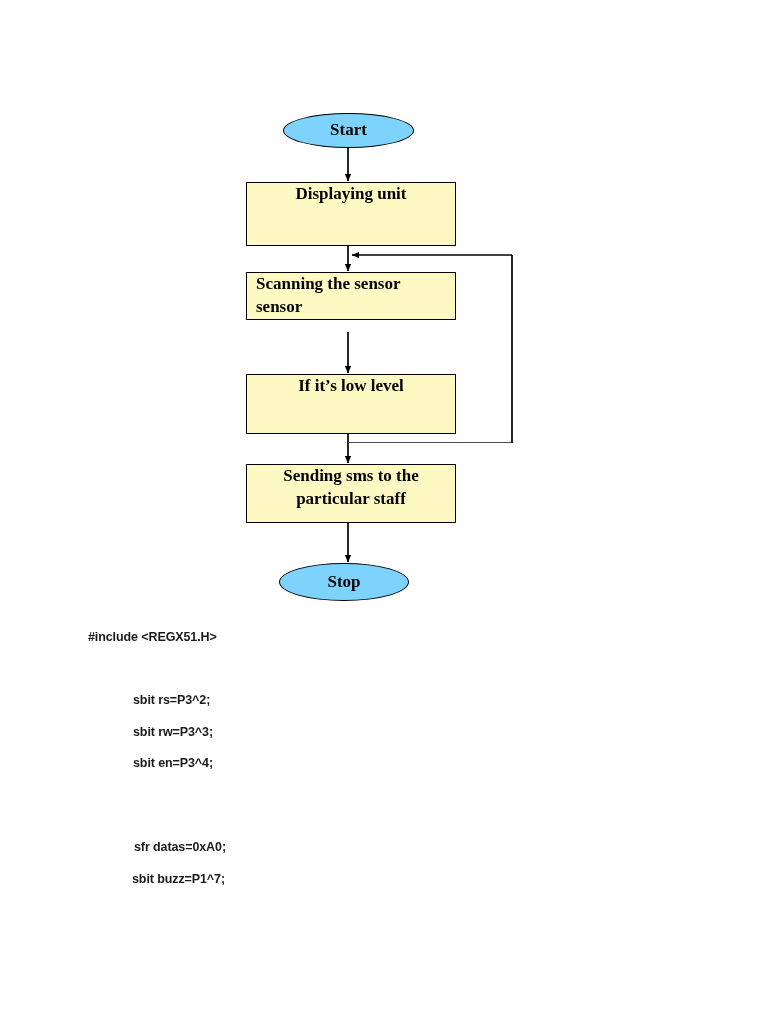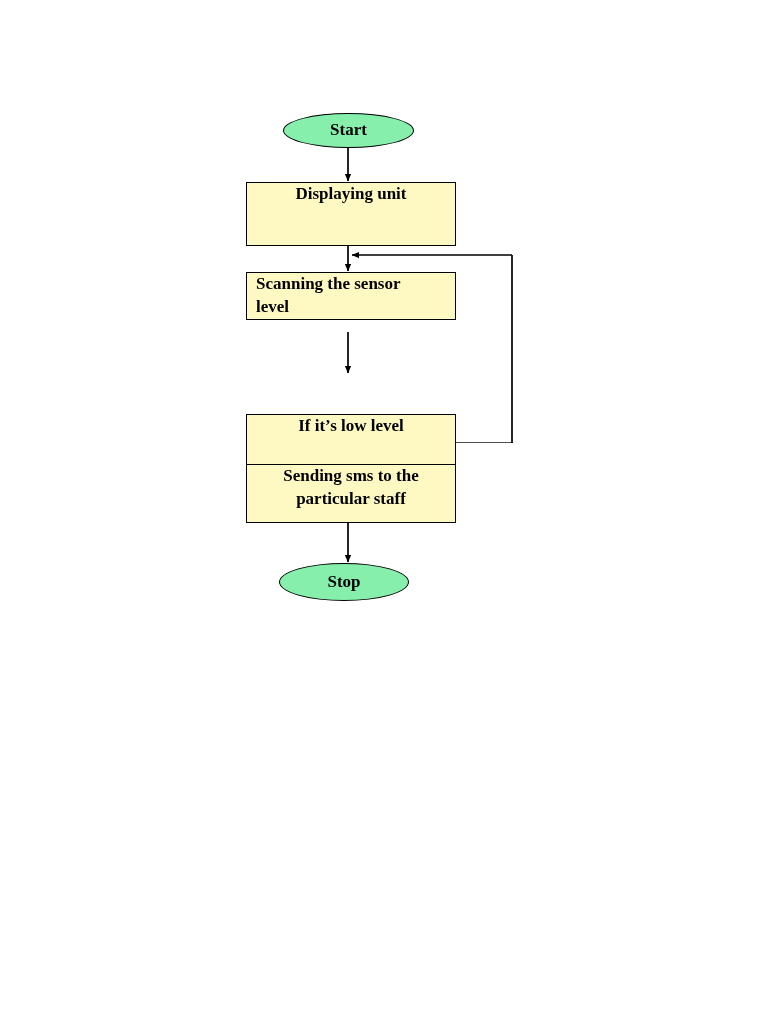--- a/index.html
+++ b/index.html
@@ -59,37 +59,37 @@
     padding: 0 10px;
     box-sizing: border-box;
   }
   .proc.left .lbl {
     text-align: left;
     padding-left: 9px;
   }
 
   .terminal {
     border: 1.6px solid #000000;
-    background: #86efac;
+    background: #7dd3fc;
     border-radius: 50%;
     align-items: center;
     justify-content: center;
     padding-top: 0;
   }
   .terminal .lbl {
     display: block;
     width: 100%;
     text-align: center;
   }
 
   
   #node-start      { left: 283px; top: 113px;  width: 131px; height: 35px; }
   #node-display    { left: 246px; top: 182px;  width: 210px; height: 64px; }
   #node-scan       { left: 246px; top: 272px;  width: 210px; height: 48px; }
-  #node-if         { left: 246px; top: 374px;  width: 210px; height: 60px; margin-top: 40px; }
+  #node-if         { left: 246px; top: 374px;  width: 210px; height: 60px; }
   #node-send       { left: 246px; top: 464px;  width: 210px; height: 59px; }
   #node-stop       { left: 279px; top: 563px;  width: 130px; height: 38px; }
 
   
   #connectors {
     position: absolute;
     left: 0;
     top: 0;
     width: 768px;
     height: 620px;
@@ -150,35 +150,43 @@
       <span class="lbl">Start</span>
     </div>
 
     <div class="node proc" id="node-display">
       <span class="lbl">Displaying unit</span>
     </div>
 
     <div class="node proc left" id="node-scan">
       <span class="lbl">
         <span>Scanning the sensor</span><br>
-        <span>level</span>
+        <span>sensor</span>
       </span>
     </div>
 
     <div class="node proc" id="node-if">
       <span class="lbl">If it’s low level</span>
     </div>
 
     <div class="node terminal" id="node-stop">
       <span class="lbl">Stop</span>
     </div>
 
     <div class="node proc" id="node-send">
       <span class="lbl">
         <span>Sending sms to the</span><br>
         <span>particular staff</span>
       </span>
     </div>
 
   </div>
 
+  <div id="code-block">
+    <div class="code-line" style="left:88px; top:10px;">#include &lt;REGX51.H&gt;</div>
+    <div class="code-line" style="left:133px; top:73px;">sbit rs=P3^2;</div>
+    <div class="code-line" style="left:133px; top:105px;">sbit rw=P3^3;</div>
+    <div class="code-line" style="left:133px; top:136px;">sbit en=P3^4;</div>
+    <div class="code-line" style="left:134px; top:220px;">sfr datas=0xA0;</div>
+    <div class="code-line" style="left:132px; top:252px;">sbit buzz=P1^7;</div>
+  </div>
 
 </div>
 
 </body></html>

